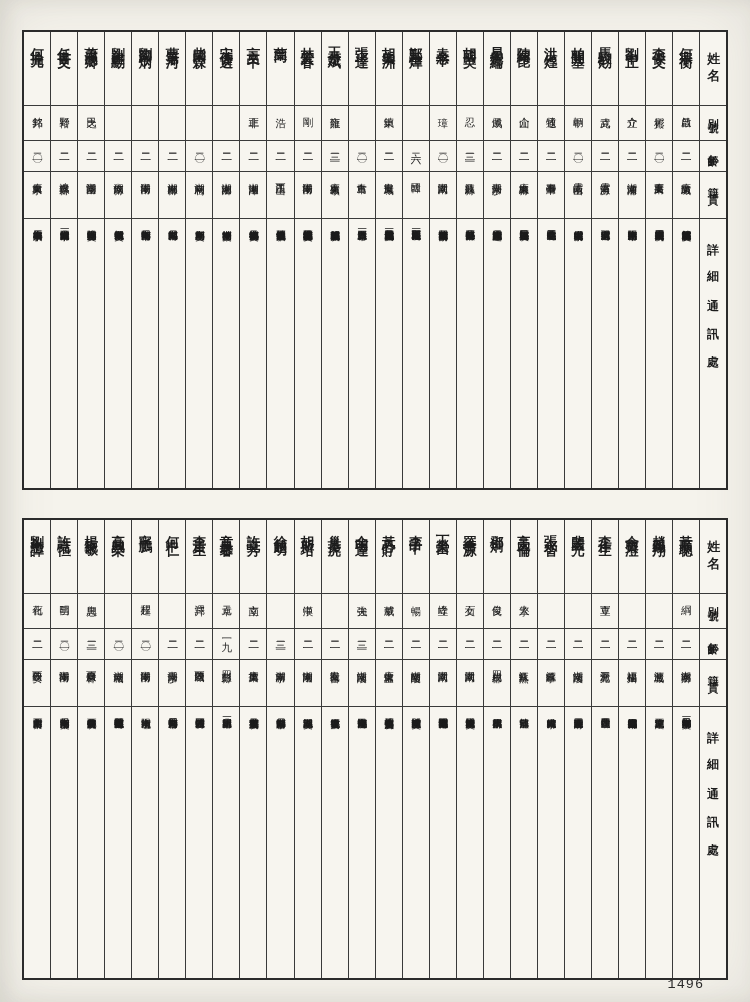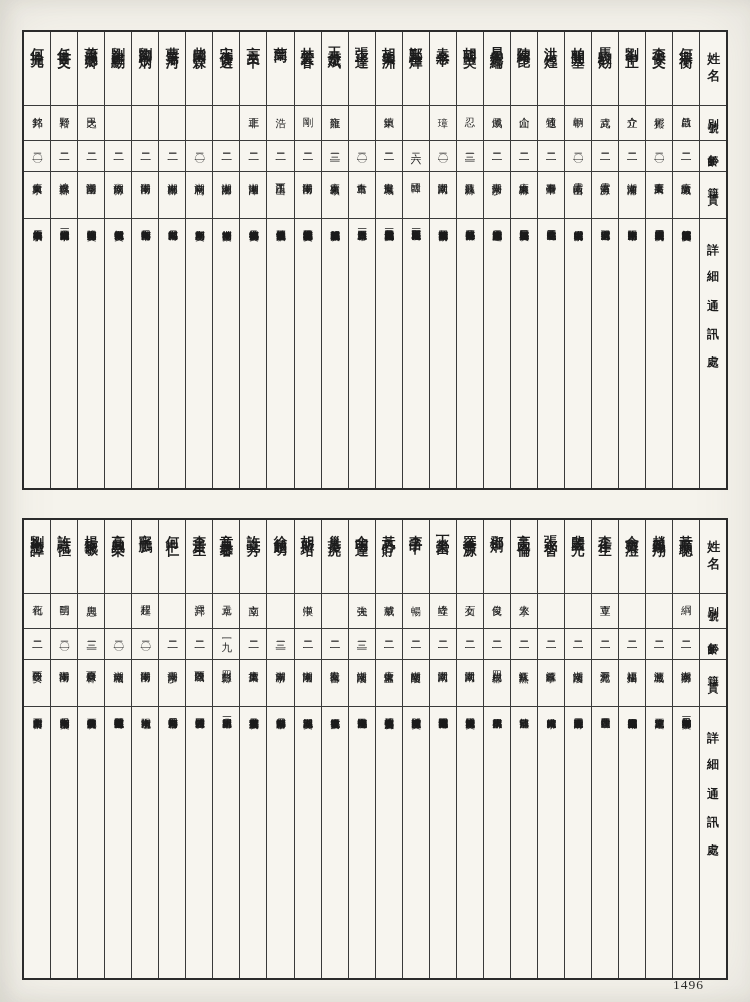--- a/index.html
+++ b/index.html
@@ -55,21 +55,21 @@
   
   .header-col .vt{font-weight:700;}
   .header-col .cell.name .vt{font-size:13px;letter-spacing:16px;padding-top:10px;}
   .header-col .cell.alias .vt{font-size:11px;letter-spacing:3px;padding-top:4px;}
   .header-col .cell.age .vt{font-size:11px;letter-spacing:1px;padding-top:4px;}
   .header-col .cell.origin .vt{font-size:11px;letter-spacing:7px;padding-top:6px;}
   .header-col .cell.address .vt{font-size:12px;letter-spacing:28px;padding-top:14px;}
   .page-number{
     position:absolute;top:977px;right:46px;
     font-size:13.5px;letter-spacing:1px;color:#2a2a2a;
-    font-family:Liberation Serif, serif;
+    font-family:Liberation Mono, monospace;
   }
 </style>
 </head>
 <body>
 
 <div class="page">
   <div class="table top">
       <div class="col header-col">
         <div class="cell name">
           <span class="vt">姓名</span>

